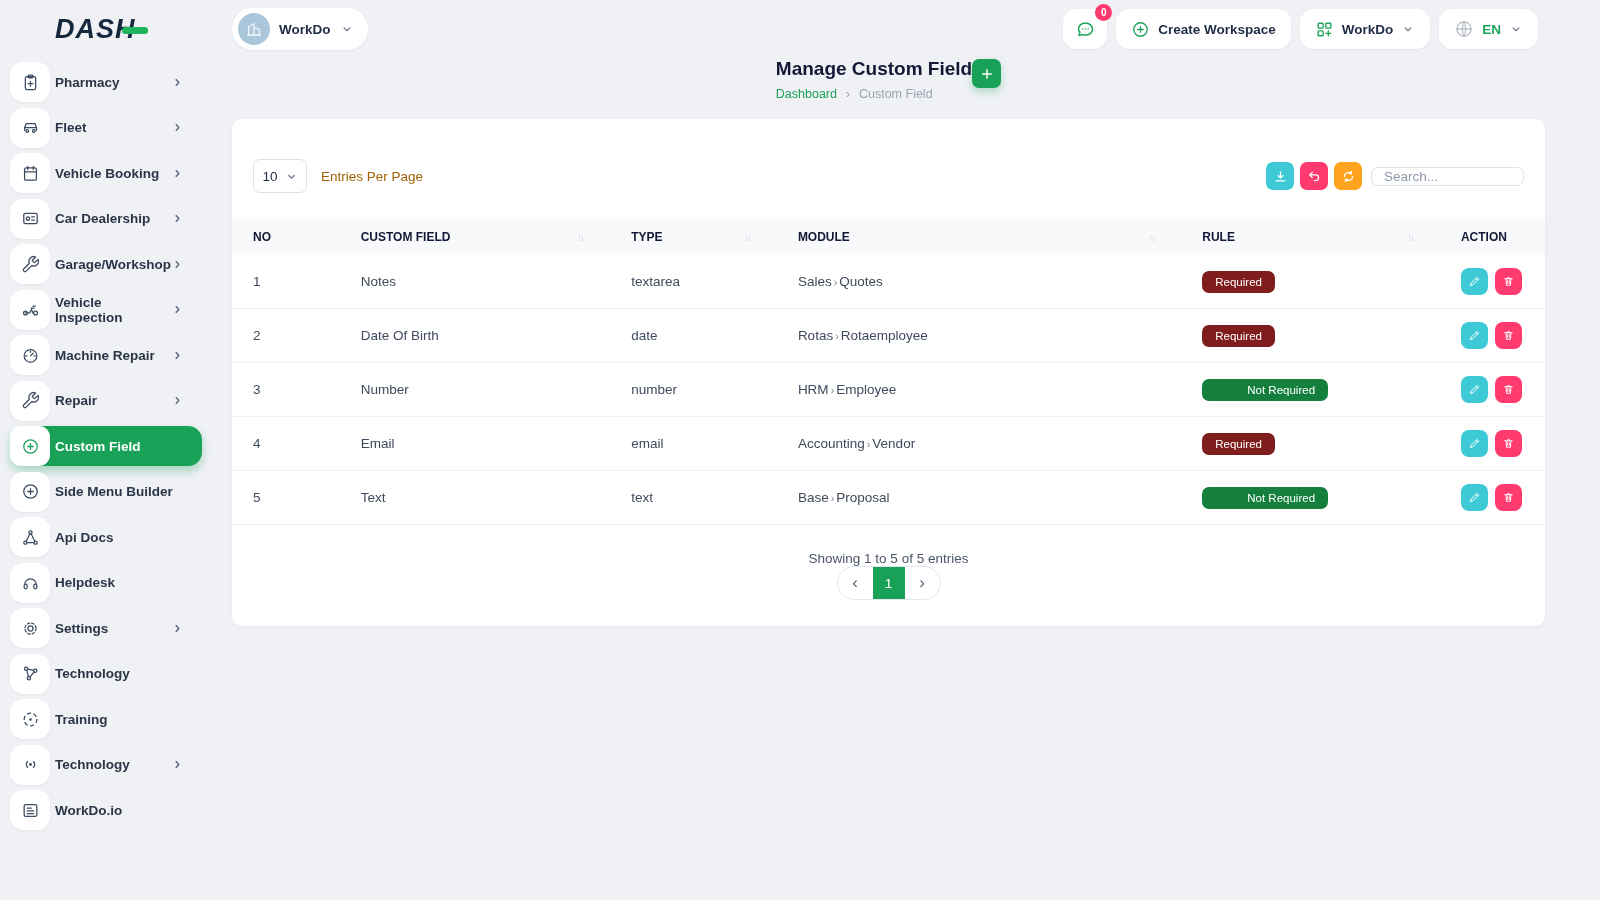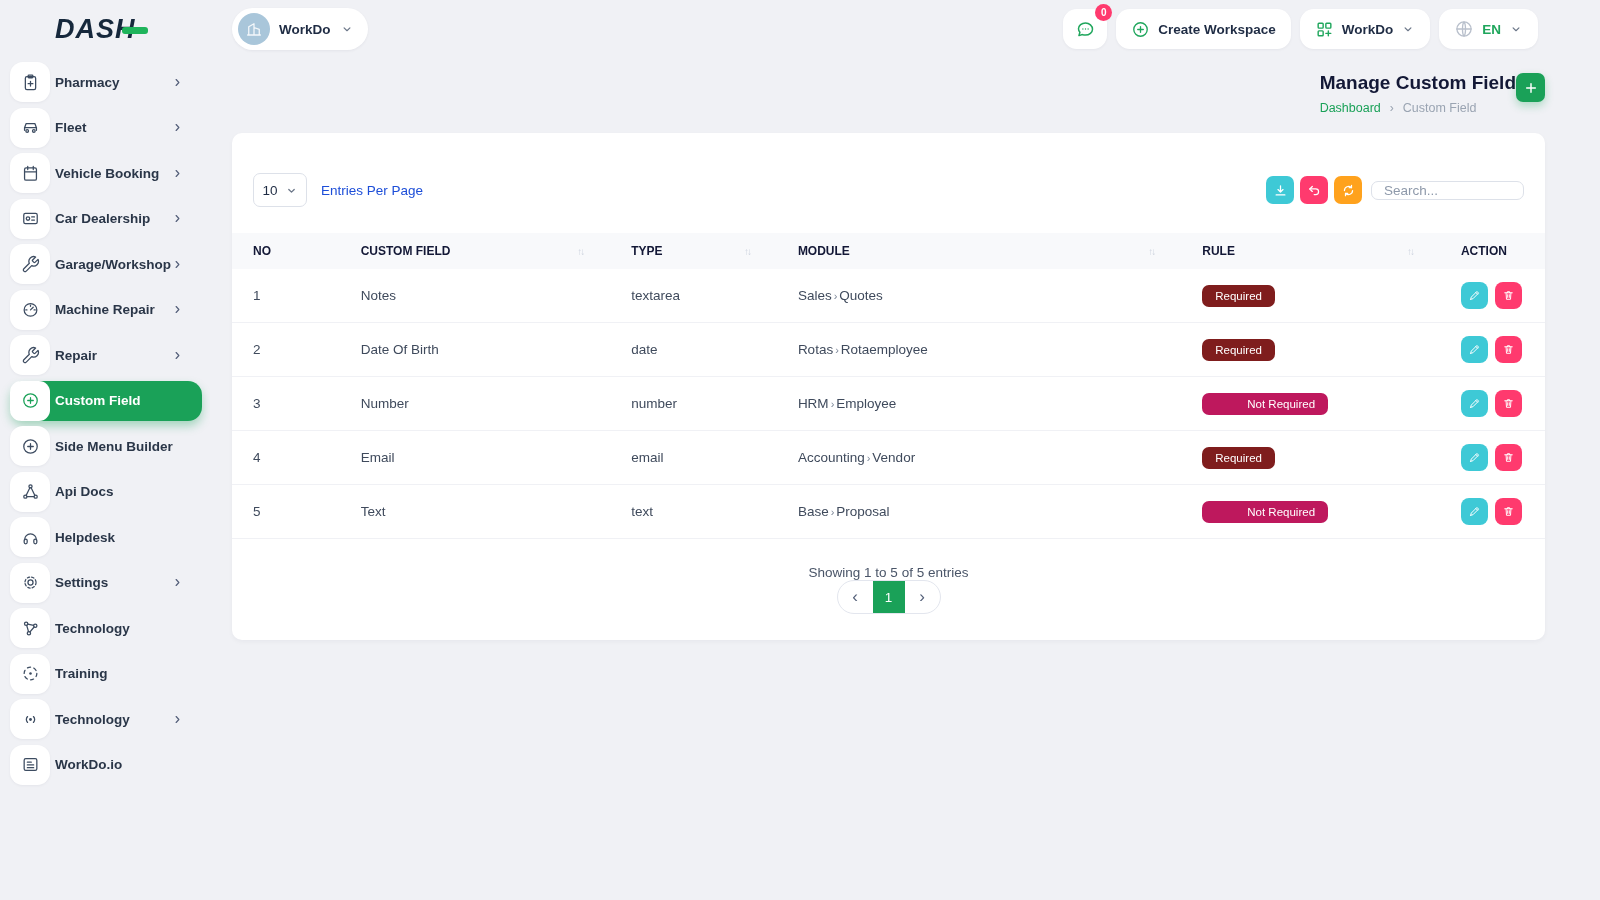--- a/index.html
+++ b/index.html
@@ -71,21 +71,21 @@
     box-shadow:0 1px 3px rgba(19,24,54,.05); color:#3d4c61;
   }
   .side-label { margin-left:5px; font-size:13.5px; font-weight:600; color:#2a3648; }
   .side-chev { margin-left:auto; color:#55607a; }
   .side-item.active { background:#1aa158; box-shadow:0 5px 10px rgba(26,161,88,.35); }
   .side-item.active .icon-box { box-shadow:none; color:#1aa158; border-radius:11px; }
   .side-item.active .side-label { color:#fff; font-weight:700; }
 
   
   .main { position:absolute; top:58px; left:232px; width:1313px; }
-  .page-head { display:flex; align-items:flex-start; justify-content:flex-end; margin-top:14px; }
+  .page-head { display:flex; align-items:flex-start; justify-content:center; }
   .page-title { font-size:19px; font-weight:700; color:#131836; }
   .breadcrumb { margin-top:7px; font-size:12.5px; display:flex; align-items:center; gap:9px; }
   .breadcrumb .bc-link { color:#1aa158; text-decoration:none; cursor:pointer; }
   .breadcrumb .bc-sep { color:#9aa4b2; font-size:12px; }
   .breadcrumb .bc-current { color:#9aa4b2; }
   .add-btn {
     width:29px; height:29px; border:none; border-radius:7px; background:#1aa158; color:#fff;
     display:flex; align-items:center; justify-content:center; cursor:pointer; margin-top:1px;
     box-shadow:0 4px 8px rgba(26,161,88,.3);
   }
@@ -94,21 +94,21 @@
     margin-top:18px; background:#fff; border-radius:10px;
     box-shadow:0 2px 5px rgba(19,24,54,.04); padding:40px 0 26px 0;
   }
 
   .controls { display:flex; align-items:center; padding:0 21px; margin-bottom:26px; }
   .entries-select {
     border:1px solid #dde1e9; border-radius:7px; height:34px; width:54px;
     display:flex; align-items:center; justify-content:center; gap:7px;
     font-size:13.5px; color:#1f2c44; cursor:pointer; background:#fff;
   }
-  .entries-label { margin-left:14px; font-size:13.5px; color:#1d4ed8; }
+  .entries-label { margin-left:14px; font-size:13.5px; color:#a16207; }
   .ctrl-right { margin-left:auto; display:flex; align-items:center; gap:6px; }
   .tool-btn {
     width:28px; height:28px; border:none; border-radius:7px; color:#fff;
     display:flex; align-items:center; justify-content:center; cursor:pointer;
   }
   .tool-btn.info { background:#3ec9d6; }
   .tool-btn.danger { background:#ff3a6e; }
   .tool-btn.warning { background:#ffa21d; }
   .search-input {
     margin-left:3px; width:153px; height:19px; border:1px solid #dde1e9; border-radius:7px;
@@ -130,21 +130,21 @@
   tbody tr:last-child td { border-bottom:1px solid #f0f1f5; }
   .col-no { width:8.2%; } .col-field { width:20.6%; } .col-type { width:12.7%; }
   .col-module { width:30.8%; } .col-rule { width:19.7%; } .col-action { width:8%; }
   .module-cell { display:flex; align-items:center; gap:2px; }
   .module-sep { color:#7c8798; font-size:11px; }
   .rule-badge {
     display:inline-block; padding:5px 13px; border-radius:7px; color:#fff;
     font-size:11.5px; font-weight:400;
   }
   .rule-badge.success { background:#7f1d1d; }
-  .rule-badge.danger { background:#be185d;padding-left:45px; }
+  .rule-badge.danger { background:#15803d;padding-left:45px; }
   .action-cell { display:flex; gap:7px; }
   .act-btn {
     width:27px; height:27px; border:none; border-radius:8px; color:#fff;
     display:flex; align-items:center; justify-content:center; cursor:pointer;
   }
   .act-btn.edit { background:#3ec9d6; }
   .act-btn.del { background:#ff3a6e; }
 
   .table-footer { display:flex; align-items:center; justify-content:space-between; padding:26px 21px 0 21px;flex-direction:column; }
   .showing-text { font-size:13.5px; color:#4a5568; }
@@ -300,20 +300,35 @@
         </svg>
       </span>
     </div>
     <div class="side-item">
       <span class="icon-box">
         <svg width="19" height="19" viewBox="0 0 24 24" fill="none" stroke="currentColor" stroke-width="1.6" stroke-linecap="round" stroke-linejoin="round">
           <path d="M14.7 6.3a1 1 0 0 0 0 1.4l1.6 1.6a1 1 0 0 0 1.4 0l3.77-3.77a6 6 0 0 1-7.94 7.94l-6.91 6.91a2.12 2.12 0 0 1-3-3l6.91-6.91a6 6 0 0 1 7.94-7.94l-3.76 3.76z"></path>
         </svg>
       </span>
       <span class="side-label">Garage/Workshop</span>
+      <span class="side-chev">
+        <svg width="13" height="13" viewBox="0 0 24 24" fill="none" stroke="currentColor" stroke-width="2.2" stroke-linecap="round" stroke-linejoin="round">
+          <path d="M9.5 6.5l5 5.5-5 5.5"></path>
+        </svg>
+      </span>
+    </div>
+    <div class="side-item">
+      <span class="icon-box">
+        <svg width="19" height="19" viewBox="0 0 24 24" fill="none" stroke="currentColor" stroke-width="1.6" stroke-linecap="round" stroke-linejoin="round">
+          <circle cx="5.6" cy="16.4" r="2.4"></circle>
+          <circle cx="18.4" cy="16.4" r="2.4"></circle>
+          <path d="M5.6 16.4h5.4l2.8-6h2.7M13 10.4l2 6M15 7.6h3.2"></path>
+        </svg>
+      </span>
+      <span class="side-label">Vehicle Inspection</span>
       <span class="side-chev">
         <svg width="13" height="13" viewBox="0 0 24 24" fill="none" stroke="currentColor" stroke-width="2.2" stroke-linecap="round" stroke-linejoin="round">
           <path d="M9.5 6.5l5 5.5-5 5.5"></path>
         </svg>
       </span>
     </div>
     <div class="side-item">
       <span class="icon-box">
         <svg width="19" height="19" viewBox="0 0 24 24" fill="none" stroke="currentColor" stroke-width="1.6" stroke-linecap="round" stroke-linejoin="round">
           <circle cx="12" cy="12.5" r="8"></circle>

